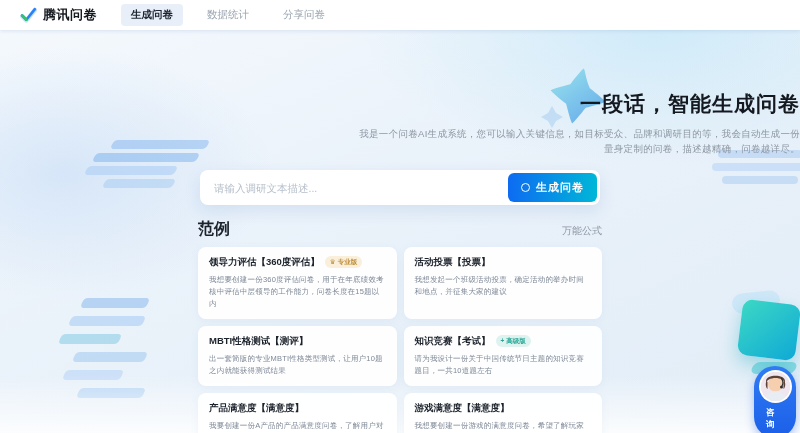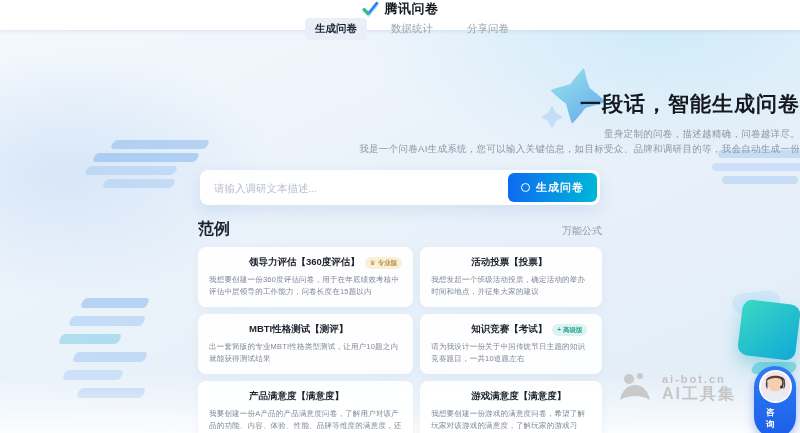--- a/index.html
+++ b/index.html
@@ -8,21 +8,21 @@
 
   .page { position:relative; width:800px; height:433px; overflow:hidden;
     background:
       radial-gradient(420px 200px at 82% 6%, rgba(186,229,248,.55), rgba(186,229,248,0) 70%),
       radial-gradient(300px 180px at 8% 40%, rgba(190,215,245,.5), rgba(190,215,245,0) 70%),
       linear-gradient(155deg,#f5f9fd 0%, #eaf2fa 45%, #e2edf7 100%);
   }
 
   
   .navbar { position:relative; z-index:8; height:30px; background:#ffffff;
-    box-shadow:0 1px 4px rgba(120,150,195,.22); display:flex; align-items:center; padding:0 20px;flex-direction:column; }
+    box-shadow:0 1px 4px rgba(120,150,195,.22); display:flex; align-items:center; padding:0 20px; }
   .brand { display:flex; align-items:center; gap:6px; }
   .brand-name { font-size:13px; font-weight:bold; color:#14181f; letter-spacing:.5px; }
   .tabs { display:flex; align-items:center; margin-left:24px; gap:14px; }
   .tab { font-size:10.5px; color:#9aa5b1; padding:4px 10px; border-radius:4px; cursor:pointer; white-space:nowrap; }
   .tab.active { background:#e9eff8; color:#1b2430; font-weight:bold; }
 
   
   .hero { position:relative; z-index:5; text-align:right; margin-top:60px; }
   .hero h1 { display:inline-block; position:relative; font-size:21px; letter-spacing:1px; color:#14181f; }
   .promo-badge { position:absolute; right:-26px; top:-5px; background:#fbe6e2; color:#e2574b;
@@ -42,21 +42,21 @@
   .ring { width:9px; height:9px; border:1.5px solid #fff; border-radius:50%; flex:0 0 auto; }
 
   
   .examples { position:relative; z-index:6; width:404px; margin:14px auto 0; }
   .ex-head { display:flex; justify-content:space-between; align-items:baseline; }
   .ex-title { font-size:16px; font-weight:bold; color:#1c222b; }
   .ex-link { font-size:10px; color:#8d97a3; cursor:pointer; }
   .grid { margin-top:7px; display:grid; grid-template-columns:1fr 1fr; gap:7px; }
   .card { background:rgba(255,255,255,.93); border-radius:8px; padding:9px 11px; cursor:pointer;
     box-shadow:0 2px 8px rgba(120,150,190,.08); }
-  .card-title-row { display:flex; align-items:flex-end; gap:5px; margin-bottom:5px;margin-left:40px; }
+  .card-title-row { display:flex; align-items:flex-start; gap:5px; margin-bottom:5px; }
   .card-title { font-size:9.5px; font-weight:bold; color:#1d232c; white-space:nowrap; }
   .badge { font-size:6.5px; font-weight:bold; padding:1.5px 5px; border-radius:7px;
     display:inline-flex; align-items:center; gap:2px; white-space:nowrap; }
   .badge .bicon { font-size:6.5px; line-height:1; }
   .badge.gold { background:#f9efda; color:#bf8f3d; }
   .badge.teal { background:#def2ef; color:#27a896; }
   .card-body { font-size:7.5px; line-height:12px; color:#7e8896; letter-spacing:.2px; }
 
   
   .deco { position:absolute; z-index:1; pointer-events:none; }
@@ -143,22 +143,22 @@
     <div class="tabs">
       <div class="tab active">生成问卷</div>
       <div class="tab">数据统计</div>
       <div class="tab">分享问卷</div>
     </div>
   </div>
 
   <div class="hero">
     <h1><span>一段话，智能生成问卷</span><span class="promo-badge">限免</span></h1>
     <div class="desc">
+      <div>我是一个问卷AI生成系统，您可以输入关键信息，如目标受众、品牌和调研目的等，我会自动生成一份</div>
       <div>量身定制的问卷，描述越精确，问卷越详尽。</div>
-      <div>我是一个问卷AI生成系统，您可以输入关键信息，如目标受众、品牌和调研目的等，我会自动生成一份</div>
     </div>
   </div>
 
   <div class="searchbar">
     <input type="text" placeholder="请输入调研文本描述..." style="">
     <button class="gen-btn">
       <span class="ring"></span>
       <span>生成问卷</span>
     </button>
   </div>
@@ -216,31 +216,20 @@
       <div class="card">
         <div class="card-title-row">
           <span class="card-title">游戏满意度【满意度】</span>
         </div>
         <div class="card-body">我想要创建一份游戏的满意度问卷，希望了解玩家对该游戏的满意度，了解玩家的游戏习惯，游戏喜好以及对游戏的意见建议，问卷长度在20题左右</div>
       </div>
 
     </div>
   </div>
 
-  <div class="watermark">
-    <svg width="38" height="32" viewBox="0 0 38 32">
-      <circle cx="13" cy="7" r="5" fill="#c9c9c9"></circle>
-      <circle cx="24" cy="4" r="3" fill="#c9c9c9"></circle>
-      <path d="M4 28 C6 18 12 13 19 13 C26 13 32 18 34 28 C29 25 24 24 19 24 C14 24 9 25 4 28 Z" fill="#c9c9c9"></path>
-    </svg>
-    <div class="wm-text">
-      <span class="wm-line1">ai-bot.cn</span>
-      <span class="wm-line2">AI工具集</span>
-    </div>
-  </div>
 
   <div class="consult">
     <div class="avatar">
       <svg width="29" height="29" viewBox="0 0 29 29">
         <rect width="29" height="29" fill="#f0e6ef"></rect>
         <circle cx="14.5" cy="12" r="7.5" fill="#f6cfae"></circle>
         <path d="M5 12 C5 4 24 4 24 12 L24 9 C24 2 5 2 5 9 Z" fill="#5b4238"></path>
         <path d="M5.5 9 C4 12 5 16 6.5 17 L6.5 10 Z" fill="#5b4238"></path>
         <path d="M23.5 9 C25 12 24 16 22.5 17 L22.5 10 Z" fill="#5b4238"></path>
         <path d="M3 29 C4 22 10 19.5 14.5 19.5 C19 19.5 25 22 26 29 Z" fill="#e8edf4"></path>

